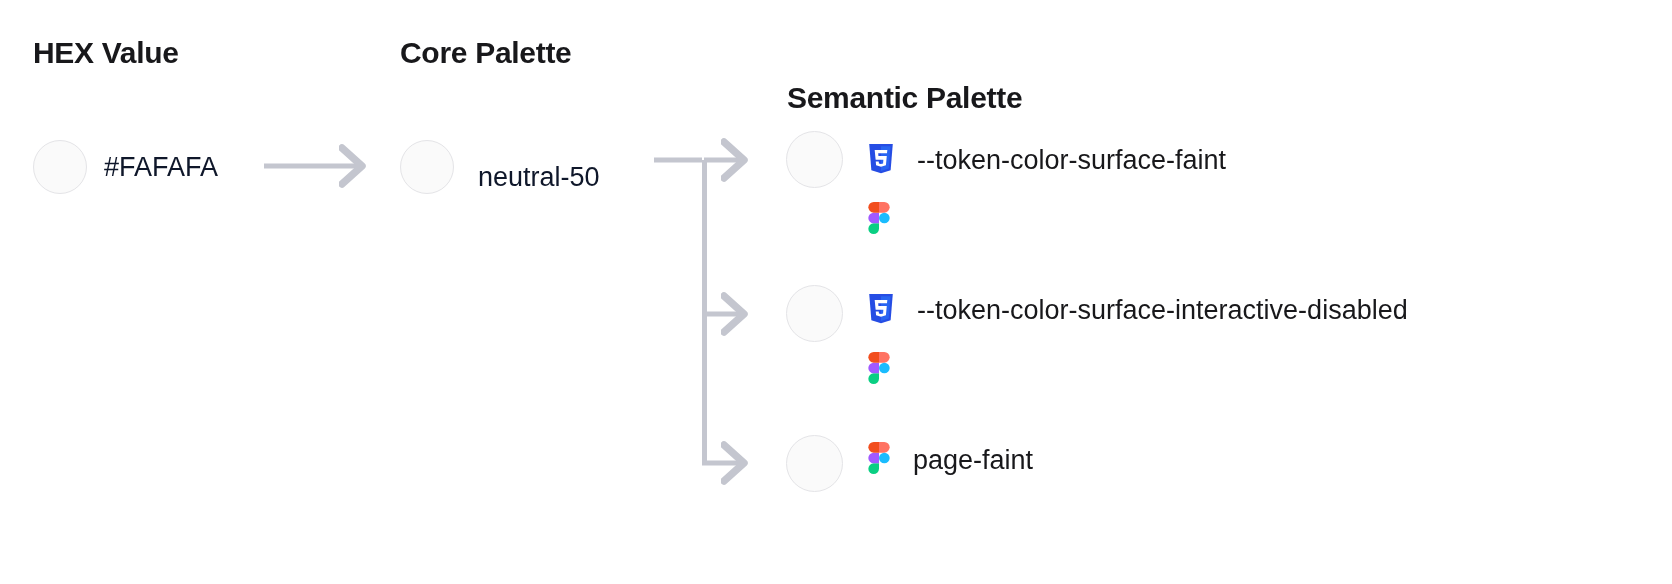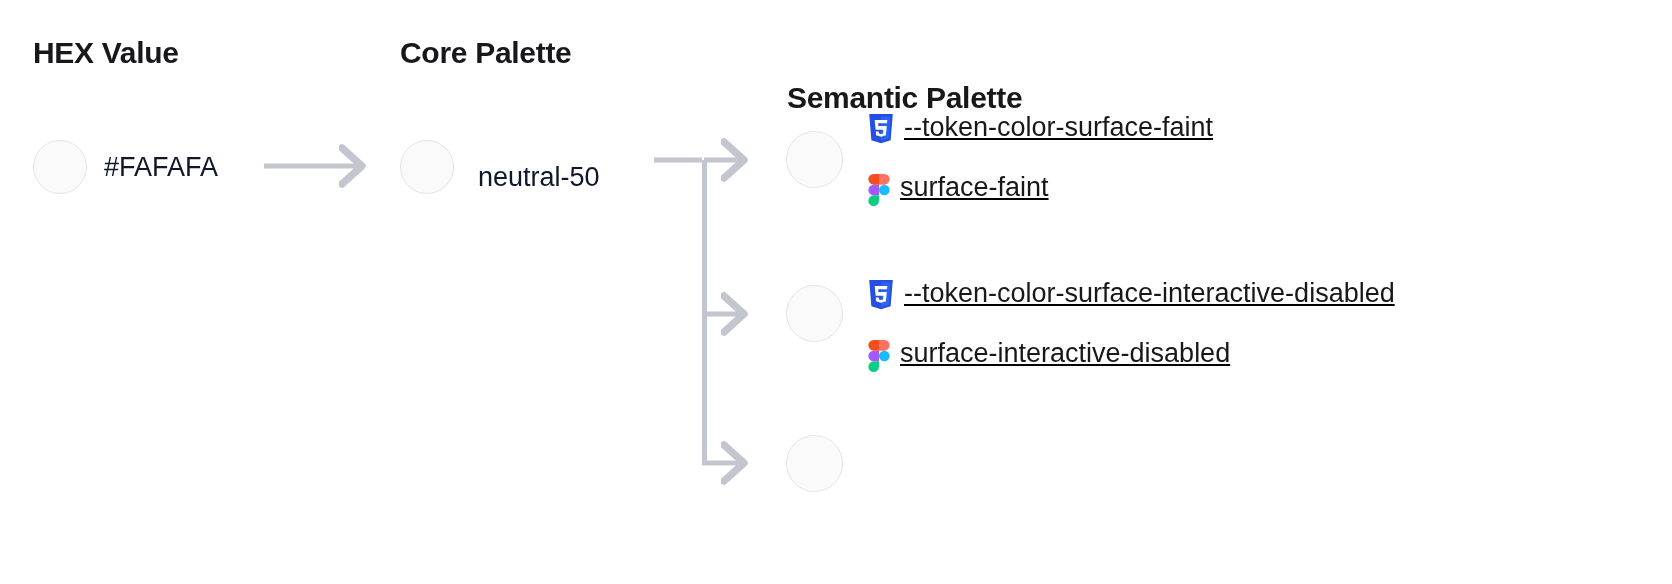--- a/index.html
+++ b/index.html
@@ -67,29 +67,28 @@
     height: 584px;
     pointer-events: none;
   }
 
   
   .token-row {
     position: absolute;
     left: 868px;
   }
   .token-row.r1 { top: 114px; }
-  .token-row.r2 { top: 280px; }
+  .token-row.r2 { top: 264px; }
   .token-row.r3 { top: 414px; }
 
   .token-line {
     display: flex;
-    align-items: flex-start;
+    align-items: flex-end;
     height: 60px;
-    gap: 10px;
-    text-decoration: underline;
+    gap: 23px;
   }
 
   .token-text {
     font-size: 27px;
     font-weight: 400;
     color: #18181b;
     white-space: nowrap;
     line-height: 1;
   }
 
@@ -160,21 +159,20 @@
     <div class="token-line">
       <span class="icon figma">
         <svg width="22" height="32" viewBox="0 0 16 24" fill="none">
           <path d="M4 24a4 4 0 0 0 4-4v-4H4a4 4 0 0 0 0 8z" fill="#0ACF83"></path>
           <path d="M0 12a4 4 0 0 1 4-4h4v8H4a4 4 0 0 1-4-4z" fill="#A259FF"></path>
           <path d="M0 4a4 4 0 0 1 4-4h4v8H4a4 4 0 0 1-4-4z" fill="#F24E1E"></path>
           <path d="M8 0h4a4 4 0 0 1 0 8H8V0z" fill="#FF7262"></path>
           <path d="M16 12a4 4 0 1 1-8 0 4 4 0 0 1 8 0z" fill="#1ABCFE"></path>
         </svg>
       </span>
-      <span class="token-text">surface-faint</span>
     </div>
   </div>
 
   <div class="token-row r2">
     <div class="token-line">
       <span class="icon css">
         <svg width="26" height="30" viewBox="0 0 24 28" fill="none">
           <path d="M1 0 L23 0 L21 24.4 L12 27.2 L3 24.4 Z" fill="#264DE4"></path>
           <path d="M12 2.1 L12 25.1 L19.2 22.9 L20.9 2.1 Z" fill="#2965F1"></path>
           <path d="M6.1 5.6 L17.9 5.6 L17.6 8.6 L9.4 8.6 L9.6 11.2 L17.4 11.2 L16.6 19.9 L12 21.3 L7.4 19.9 L7.1 16.4 L9.9 16.4 L10.05 18.1 L12 18.7 L13.95 18.1 L14.2 14.6 L7 14.6 Z" fill="#FFFFFF"></path>
@@ -185,20 +183,31 @@
     <div class="token-line">
       <span class="icon figma">
         <svg width="22" height="32" viewBox="0 0 16 24" fill="none">
           <path d="M4 24a4 4 0 0 0 4-4v-4H4a4 4 0 0 0 0 8z" fill="#0ACF83"></path>
           <path d="M0 12a4 4 0 0 1 4-4h4v8H4a4 4 0 0 1-4-4z" fill="#A259FF"></path>
           <path d="M0 4a4 4 0 0 1 4-4h4v8H4a4 4 0 0 1-4-4z" fill="#F24E1E"></path>
           <path d="M8 0h4a4 4 0 0 1 0 8H8V0z" fill="#FF7262"></path>
           <path d="M16 12a4 4 0 1 1-8 0 4 4 0 0 1 8 0z" fill="#1ABCFE"></path>
         </svg>
       </span>
-      <span class="token-text">surface-interactive-disabled</span>
     </div>
   </div>
 
   <div class="token-row r3">
+    <div class="token-line">
+      <span class="icon figma">
+        <svg width="22" height="32" viewBox="0 0 16 24" fill="none">
+          <path d="M4 24a4 4 0 0 0 4-4v-4H4a4 4 0 0 0 0 8z" fill="#0ACF83"></path>
+          <path d="M0 12a4 4 0 0 1 4-4h4v8H4a4 4 0 0 1-4-4z" fill="#A259FF"></path>
+          <path d="M0 4a4 4 0 0 1 4-4h4v8H4a4 4 0 0 1-4-4z" fill="#F24E1E"></path>
+          <path d="M8 0h4a4 4 0 0 1 0 8H8V0z" fill="#FF7262"></path>
+          <path d="M16 12a4 4 0 1 1-8 0 4 4 0 0 1 8 0z" fill="#1ABCFE"></path>
+        </svg>
+      </span>
+      <span class="token-text">page-faint</span>
+    </div>
   </div>
 
 </div>
 
 </body></html>

